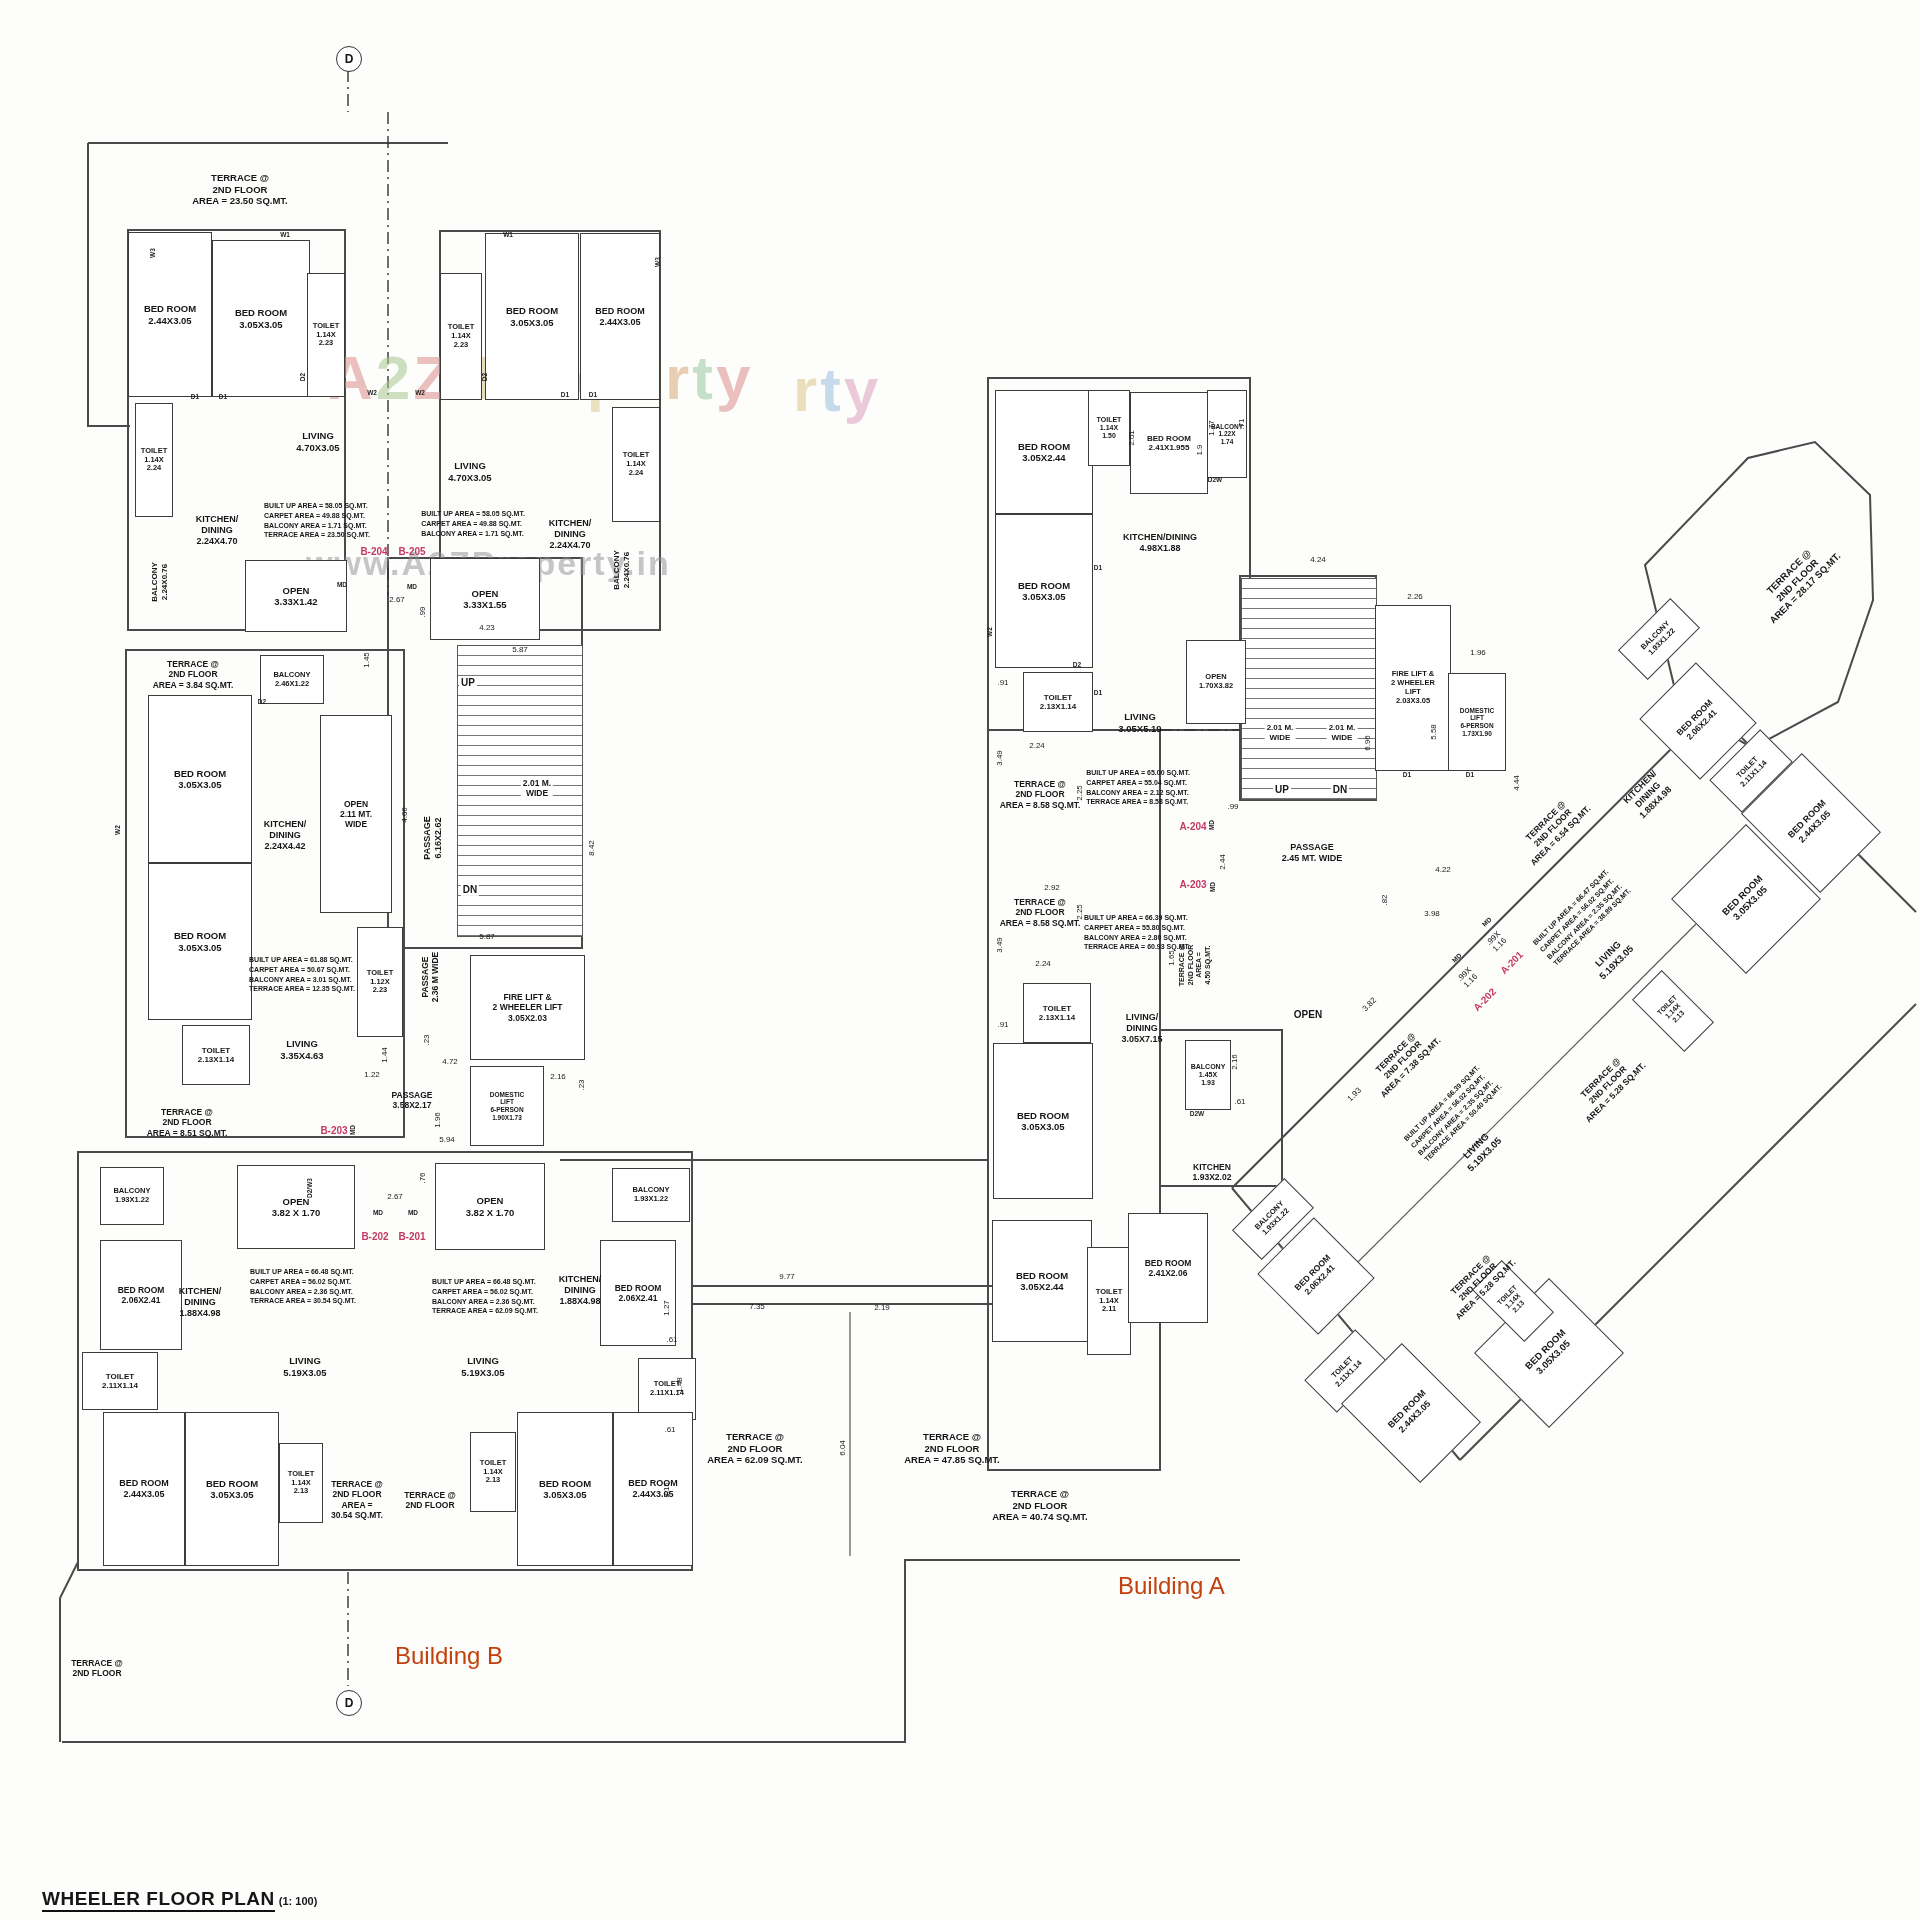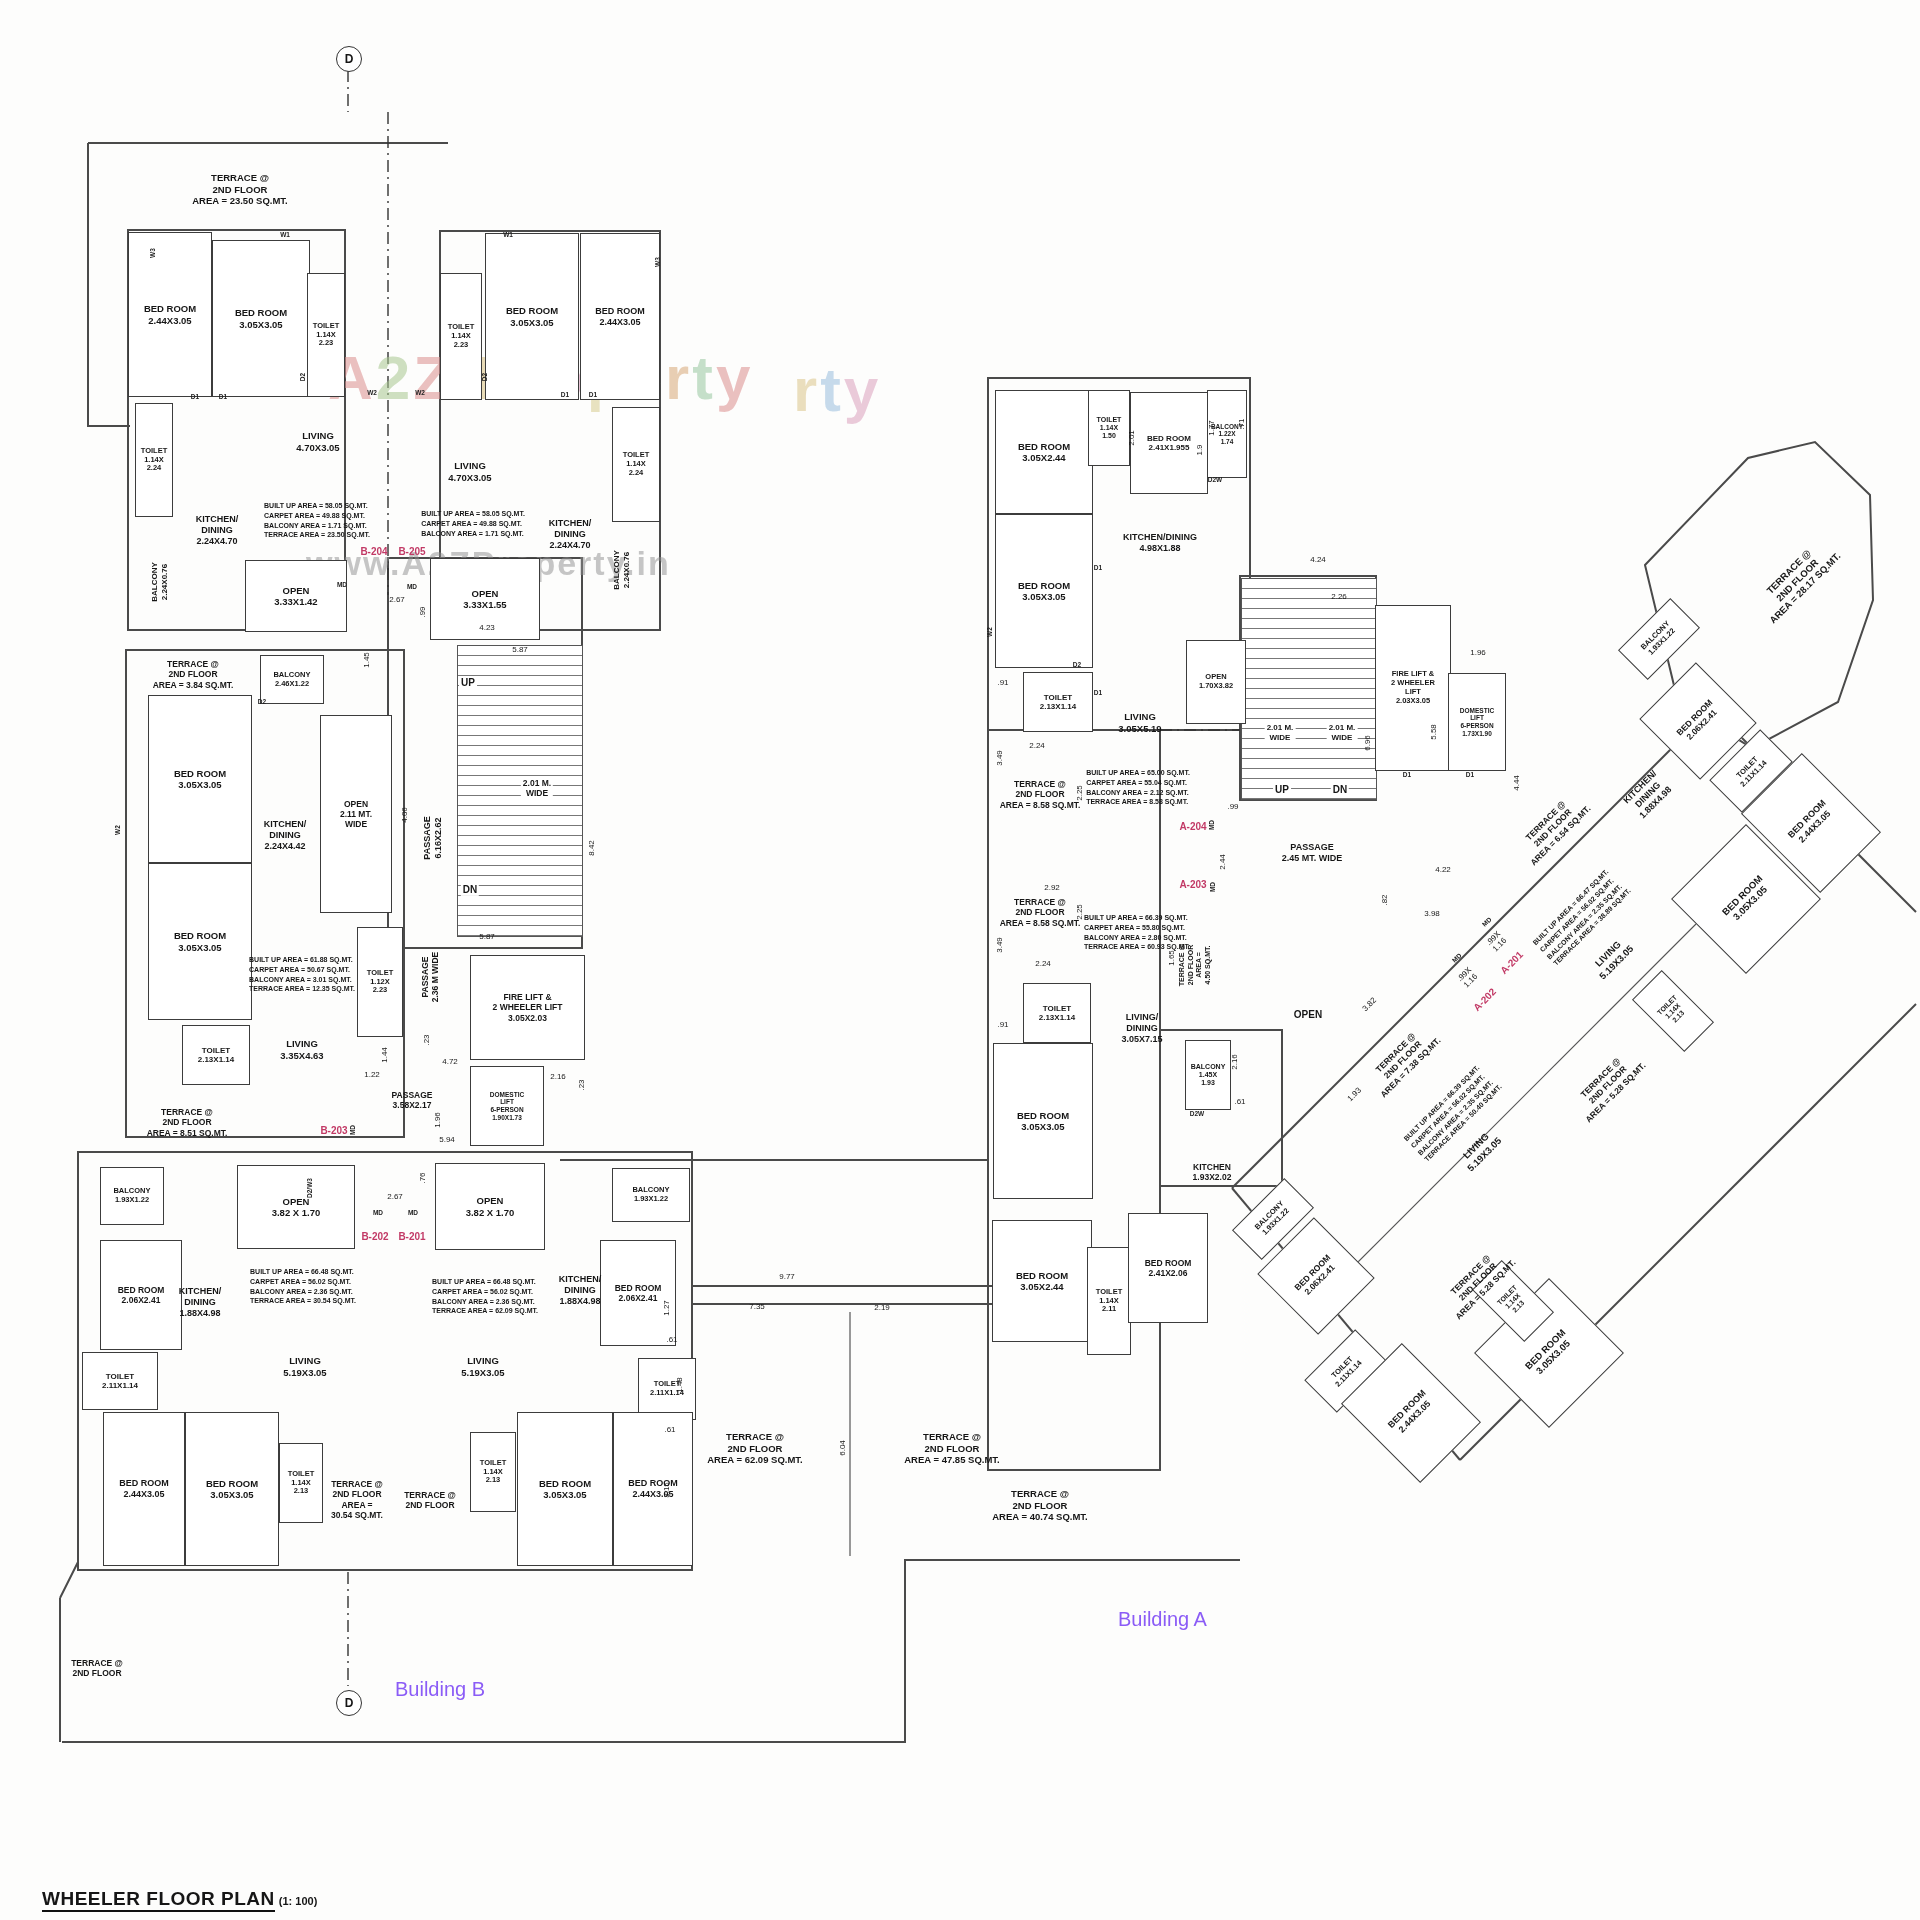--- a/index.html
+++ b/index.html
@@ -21,21 +21,21 @@
   .lbl.area{text-align:left;line-height:1.4;font-weight:600;}
   .lbl.chip{background:#fff;padding:0 2px;}
   .dim{font-size:8px;font-weight:500;color:#191919;line-height:1.1;}
   .tag{font-size:6.5px;color:#222;font-weight:600;}
   .unit{font-weight:700;font-size:10px;}
   .dmark{position:absolute;z-index:4;width:24px;height:24px;border:1.5px solid #333;border-radius:50%;
     display:flex;align-items:center;justify-content:center;font-size:12px;font-weight:700;background:#fff;}
   #title{position:absolute;z-index:5;left:42px;top:1888px;white-space:nowrap;}
   #title .t-main{font-size:19px;font-weight:700;letter-spacing:.5px;border-bottom:2px solid #111;padding-bottom:1px;}
   #title .t-scale{font-size:11px;font-weight:600;margin-left:4px;}
-  .bldg{position:absolute;z-index:5;font-size:20px;font-weight:500;color:#8b5cf6;white-space:nowrap;margin-top:36px;}
+  .bldg{position:absolute;z-index:5;font-size:24px;font-weight:500;color:#c2410c;white-space:nowrap;}
   #bldg-b{left:395px;top:1642px;}
   #bldg-a{left:1118px;top:1572px;}
 </style>
 </head>
 <body>
 
 <div id="plan">
 
   <svg id="outlines" width="1920" height="1920" viewBox="0 0 1920 1920">
     <g stroke="#4a4a4a" stroke-width="2" fill="none">
@@ -398,21 +398,21 @@
     <div class="dim" style="left: 787px; top: 1277px; transform: translate(-50%, -50%);">9.77</div>
     <div class="dim" style="left: 757px; top: 1307px; transform: translate(-50%, -50%);">7.35</div>
     <div class="dim" style="left: 882px; top: 1308px; transform: translate(-50%, -50%);">2.19</div>
     <div class="dim" style="left: 843px; top: 1448px; transform: translate(-50%, -50%) rotate(-90deg);">6.04</div>
     <div class="dim" style="left: 667px; top: 1490px; transform: translate(-50%, -50%) rotate(-90deg);">3.15</div>
     <div class="dim" style="left: 667px; top: 1308px; transform: translate(-50%, -50%) rotate(-90deg);">1.27</div>
     <div class="dim" style="left: 672px; top: 1340px; transform: translate(-50%, -50%);">.61</div>
     <div class="dim" style="left: 680px; top: 1385px; transform: translate(-50%, -50%) rotate(-90deg);">1.48</div>
     <div class="dim" style="left: 670px; top: 1430px; transform: translate(-50%, -50%);">.61</div>
     <div class="dim" style="left: 1318px; top: 560px; transform: translate(-50%, -50%);">4.24</div>
-    <div class="dim" style="left: 1339px; top: 597px; transform: translate(-50%, -50%);">2.26</div>
+    <div class="dim" style="left: 1415px; top: 597px; transform: translate(-50%, -50%);">2.26</div>
     <div class="dim" style="left: 1478px; top: 653px; transform: translate(-50%, -50%);">1.96</div>
     <div class="dim" style="left: 1434px; top: 732px; transform: translate(-50%, -50%) rotate(-90deg);">5.58</div>
     <div class="dim" style="left: 1368px; top: 743px; transform: translate(-50%, -50%) rotate(-90deg);">6.96</div>
     <div class="dim" style="left: 1517px; top: 783px; transform: translate(-50%, -50%) rotate(-90deg);">4.44</div>
     <div class="dim" style="left: 1443px; top: 870px; transform: translate(-50%, -50%);">4.22</div>
     <div class="dim" style="left: 1385px; top: 900px; transform: translate(-50%, -50%) rotate(-90deg);">.82</div>
     <div class="dim" style="left: 1432px; top: 914px; transform: translate(-50%, -50%);">3.98</div>
     <div class="dim" style="left: 1233px; top: 807px; transform: translate(-50%, -50%);">.99</div>
     <div class="dim" style="left: 1223px; top: 862px; transform: translate(-50%, -50%) rotate(-90deg);">2.44</div>
     <div class="dim" style="left: 1040px; top: 888px; transform: translate(-50%, -50%); margin-left: 12px;">2.92</div>

